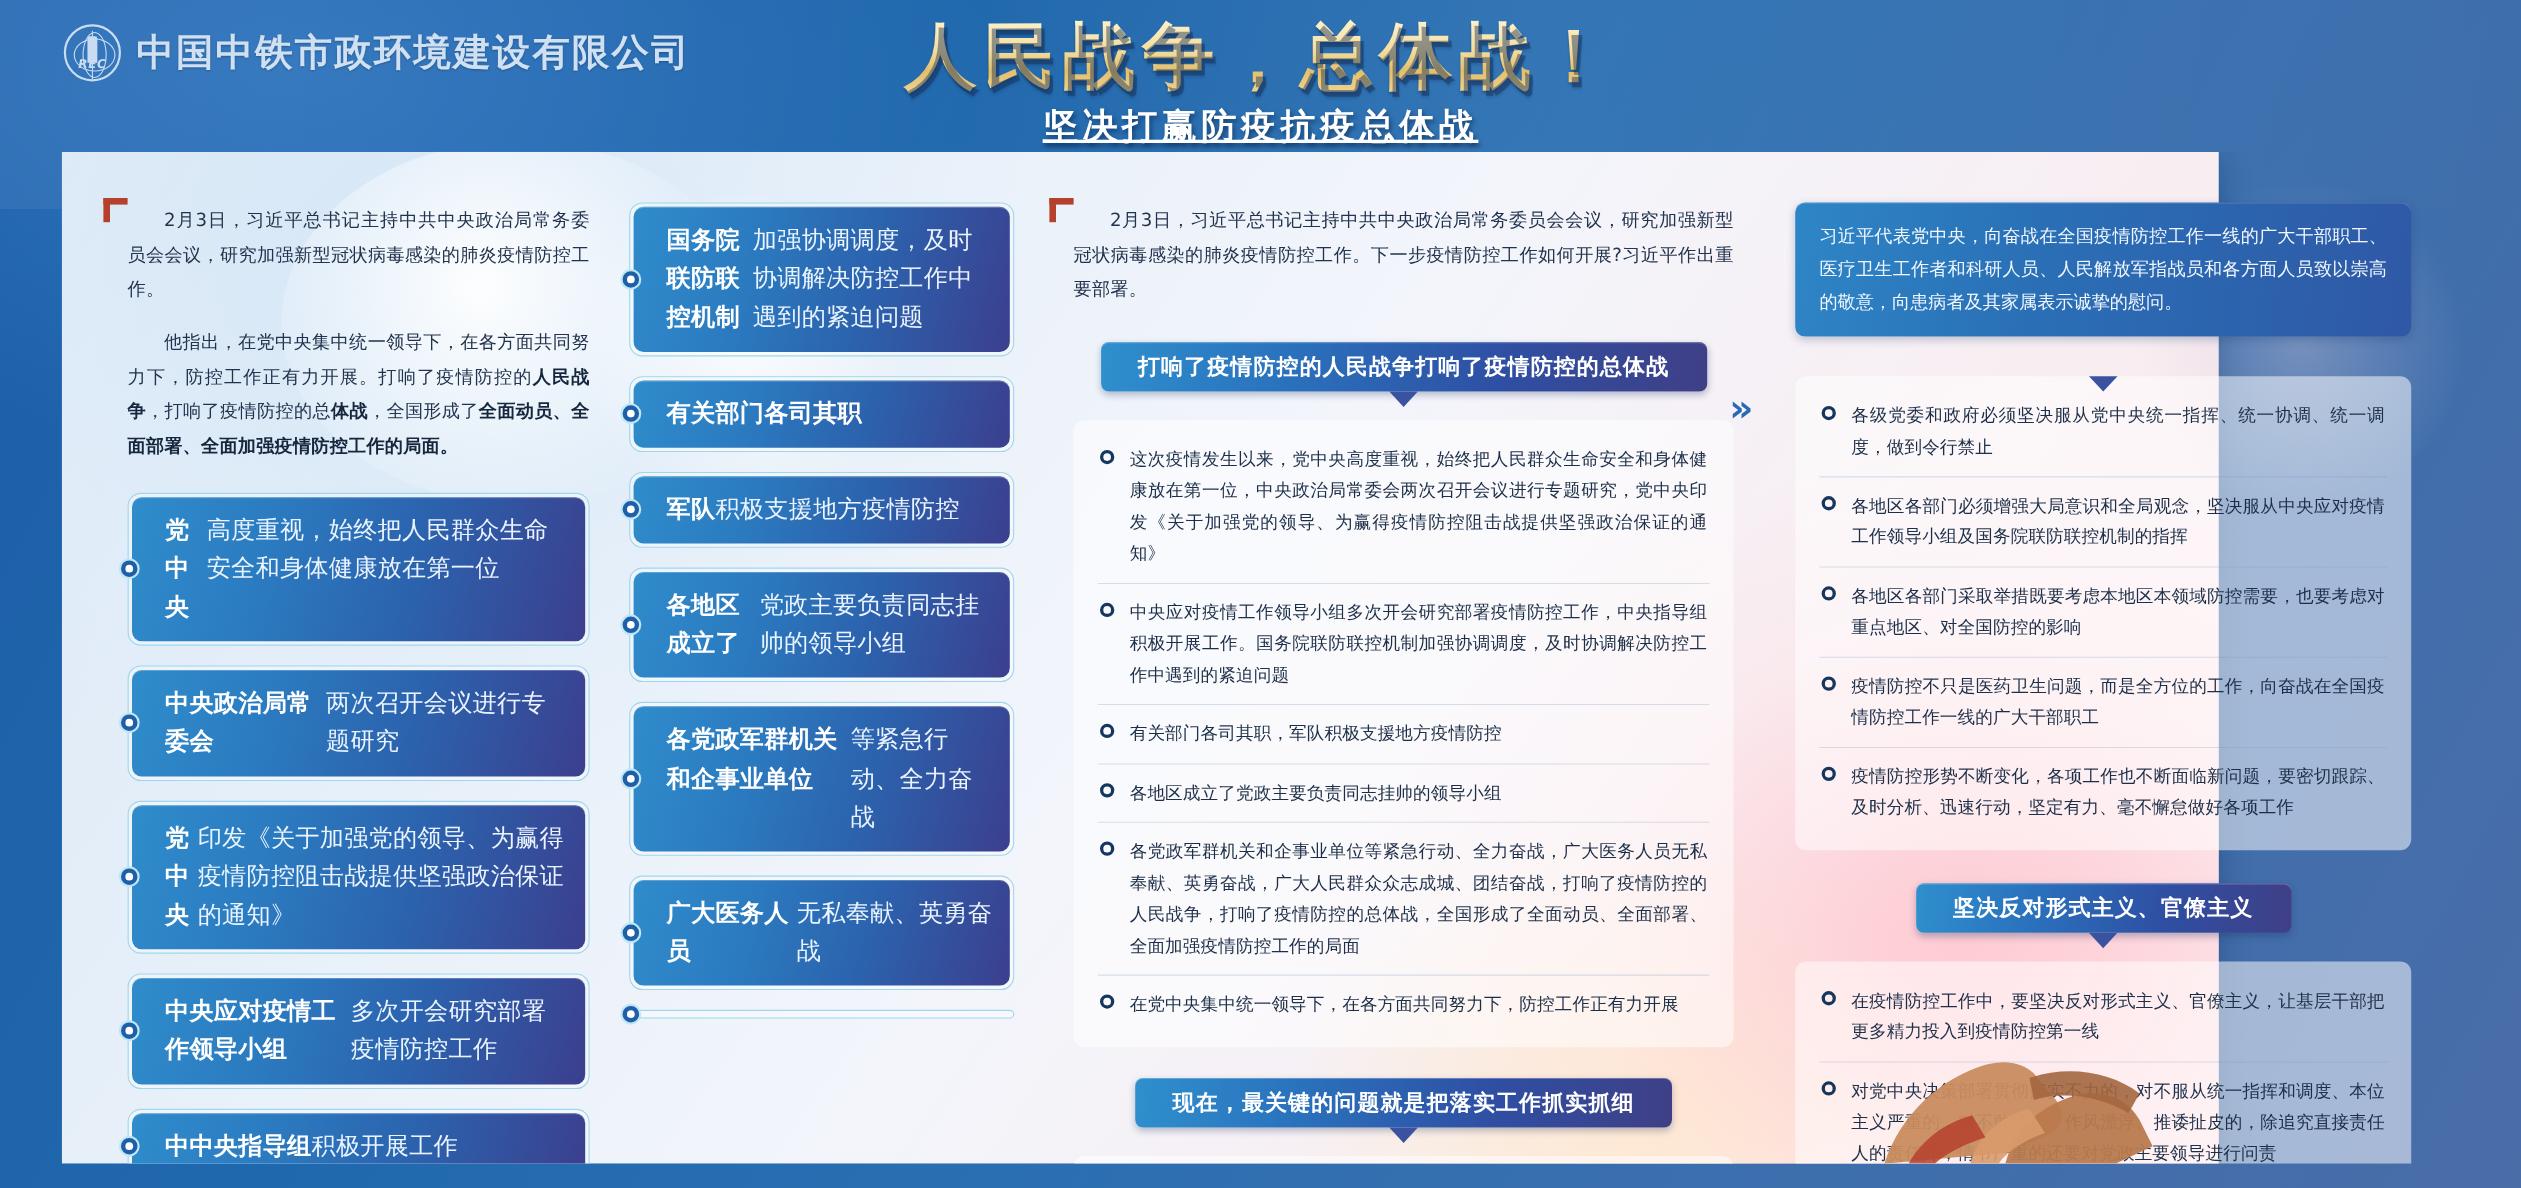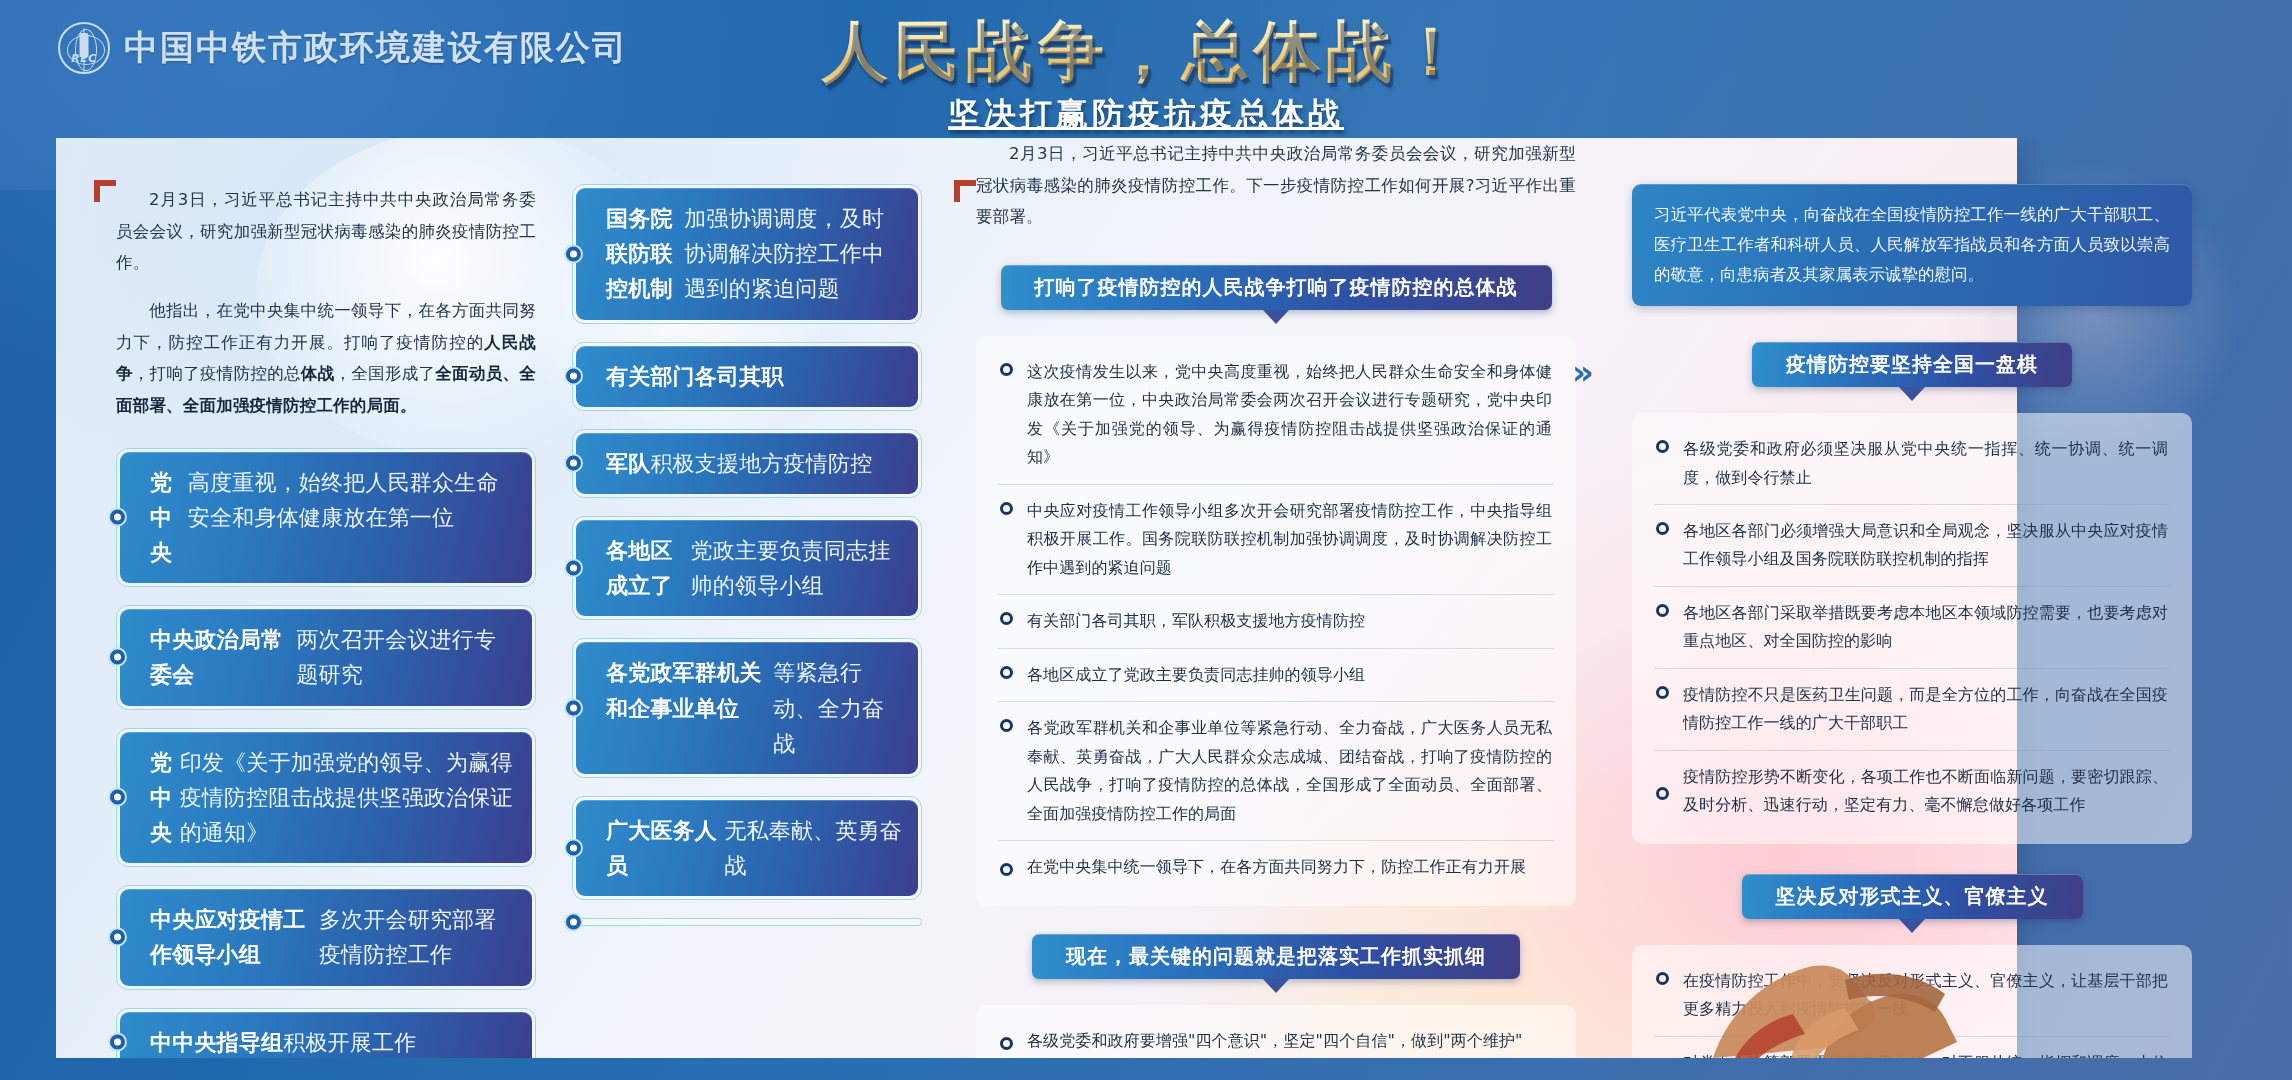--- a/index.html
+++ b/index.html
@@ -158,21 +158,21 @@
 
   
   .card{
     background:rgba(255,255,255,.52); border-radius:10px;
     padding:10px 22px 12px 22px;
   }
   .li{
     display:flex; gap:14px; align-items:flex-start;
     padding:12px 2px; border-bottom:1px solid rgba(120,150,190,.28);
   }
-  .li:last-child{ border-bottom:none;align-items:center; }
+  .li:last-child{ border-bottom:none; }
   .li .mk{
     flex:0 0 auto; margin-top:5px;
     width:13px;height:13px;border-radius:50%;
     border:3px solid #16365e; background:transparent;
   }
   .li .tx{
     font-size:16px; line-height:1.78; color:#1d2f48; text-align:justify;
     letter-spacing:.1px;
   }
 
@@ -322,21 +322,21 @@
           </div>
           <div class="pill">
             <span class="dot"></span>
           </div>
         </div>
     </div>
 
     <div class="col" id="col3">
       <div class="corner" style="left:-22px; top:42px;"></div>
 
-      <div class="para" style="">
+      <div class="para" style="margin-top:46px;">
         <span class="ind"></span><span>2月3日，习近平总书记主持中共中央政治局常务委员会会议，研究加强新型冠状病毒感染的肺炎疫情防控工作。下一步疫情防控工作如何开展?习近平作出重要部署。</span>
       </div>
 
       <div class="banner-wrap" style="margin-top:32px;">
         <span class="banner">打响了疫情防控的人民战争打响了疫情防控的总体战</span>
         <span class="banner-arrow"></span>
       </div>
 
       <div class="card" id="col3-list1">
           <div class="li">
@@ -377,21 +377,20 @@
           </div>
         </div>
     </div>
 
     <div id="chevron">»</div>
 
     <div class="col" id="col4">
       <div class="intro-box" style="margin-top:46px;">习近平代表党中央，向奋战在全国疫情防控工作一线的广大干部职工、医疗卫生工作者和科研人员、人民解放军指战员和各方面人员致以崇高的敬意，向患病者及其家属表示诚挚的慰问。</div>
 
       <div class="banner-wrap" style="margin-top:36px;">
-        <span class="banner">疫情防控要坚持全国一盘棋</span>
         <span class="banner-arrow"></span>
       </div>
 
       <div class="card" id="col4-list1">
           <div class="li">
             <span class="mk"></span>
             <span class="tx">各级党委和政府必须坚决服从党中央统一指挥、统一协调、统一调度，做到令行禁止</span>
           </div>
           <div class="li">
             <span class="mk"></span>

